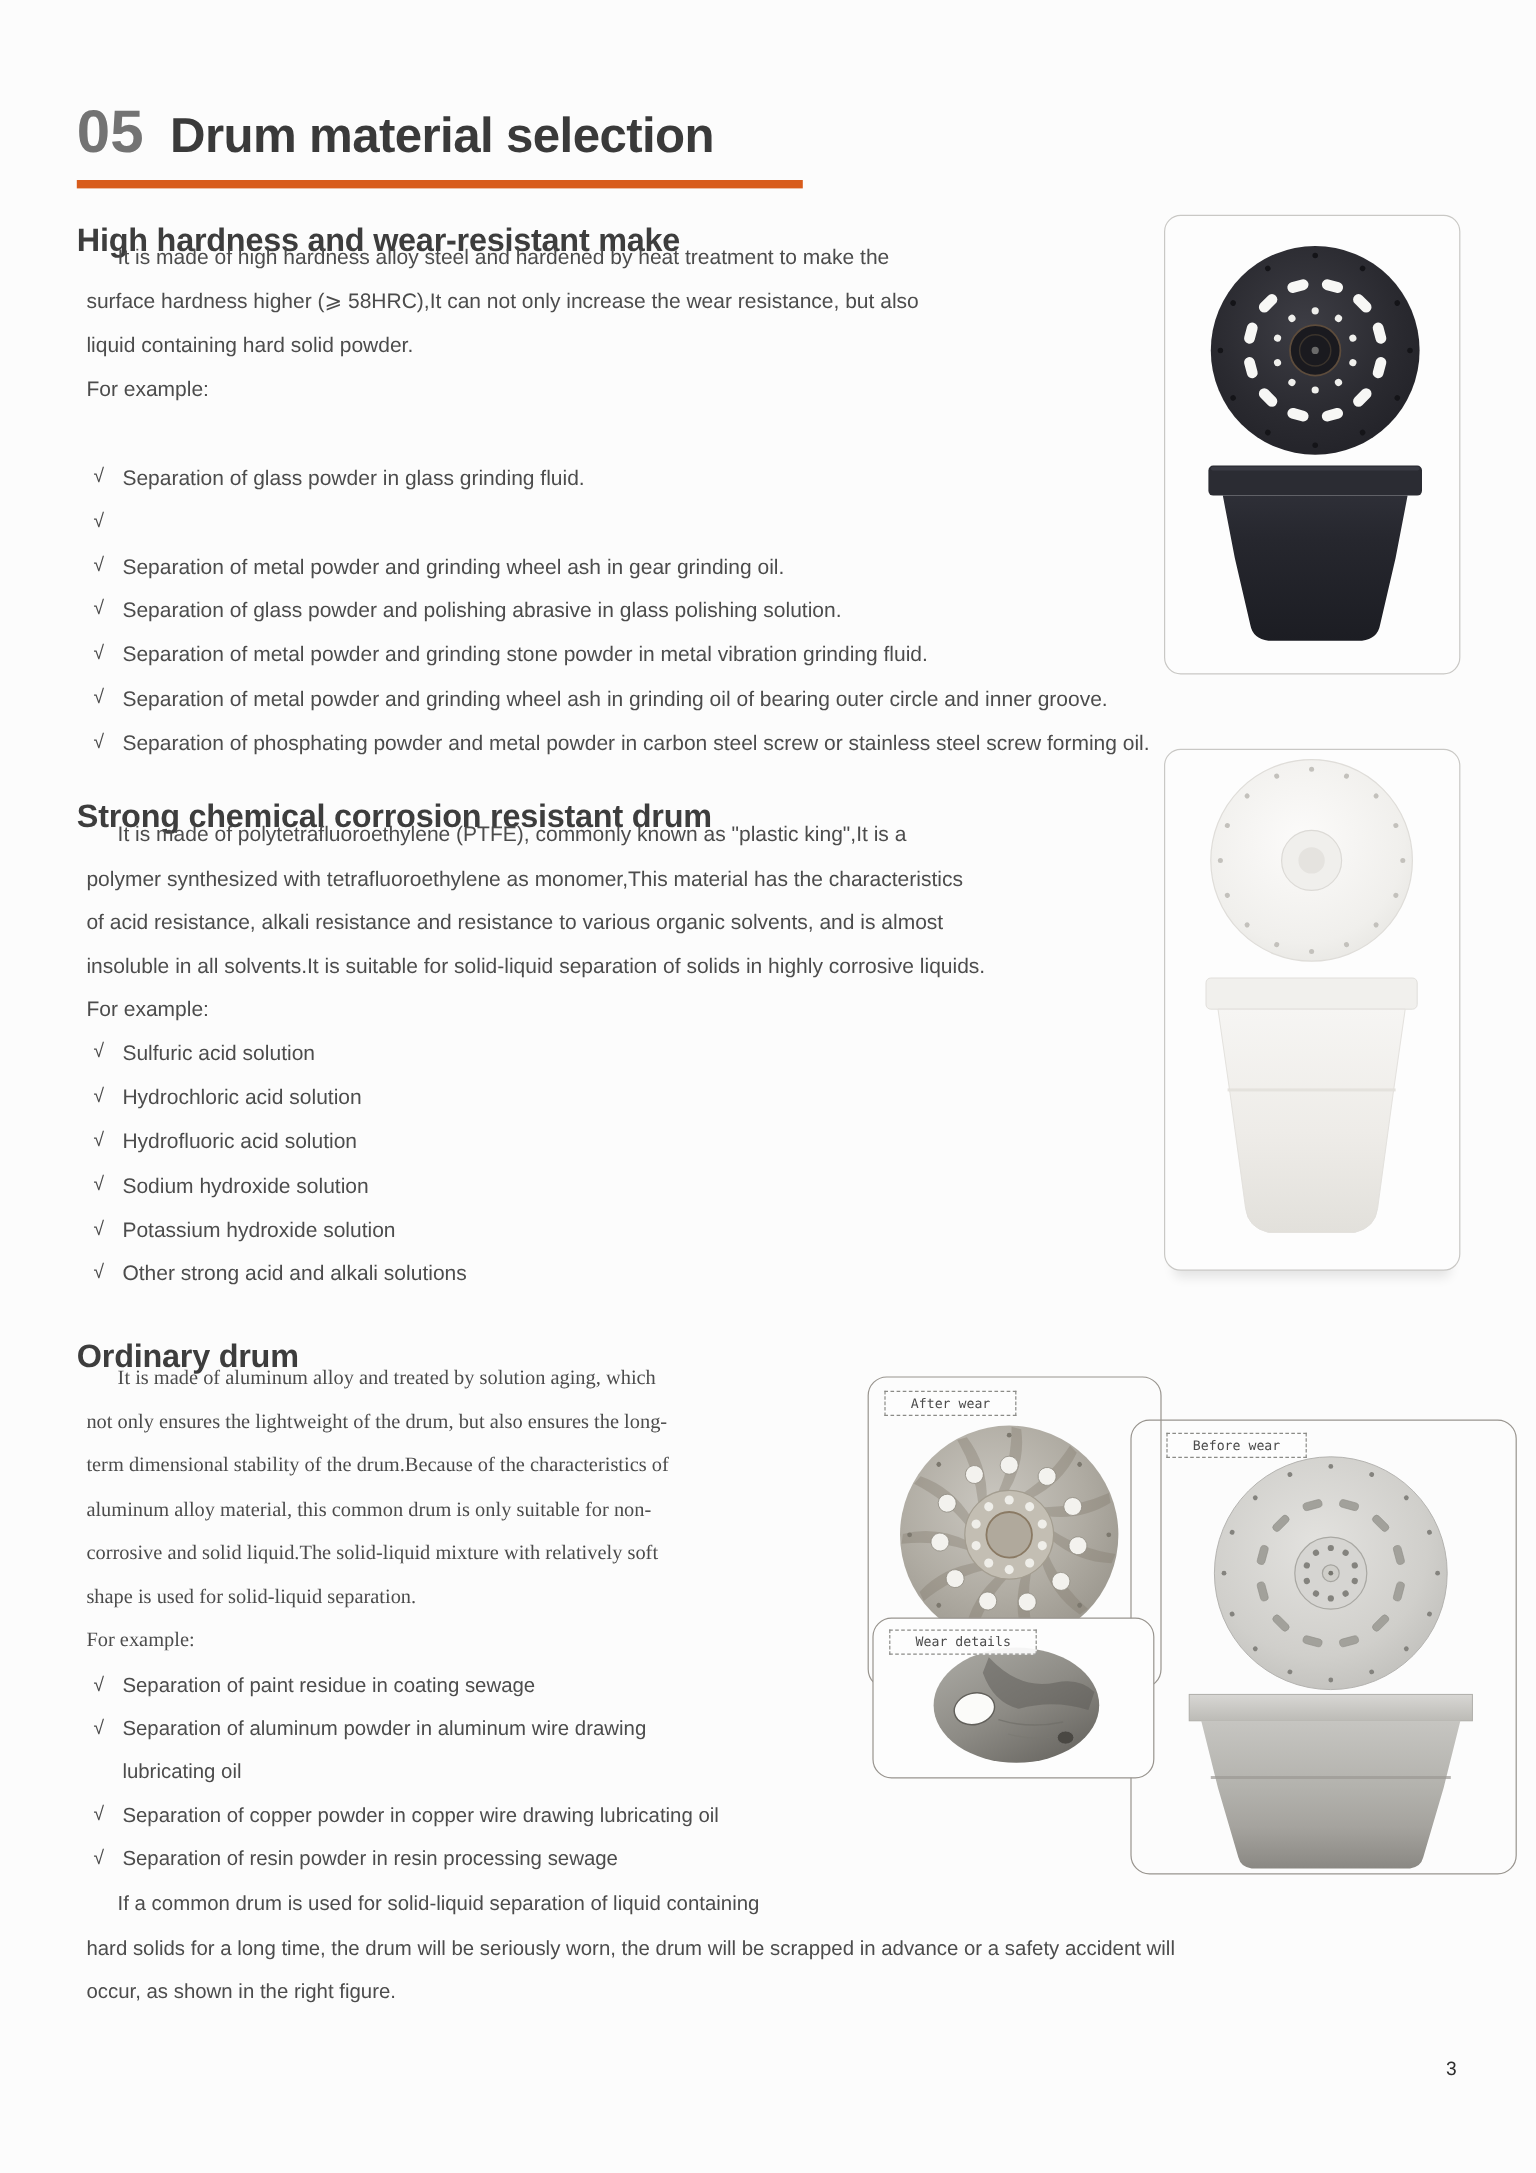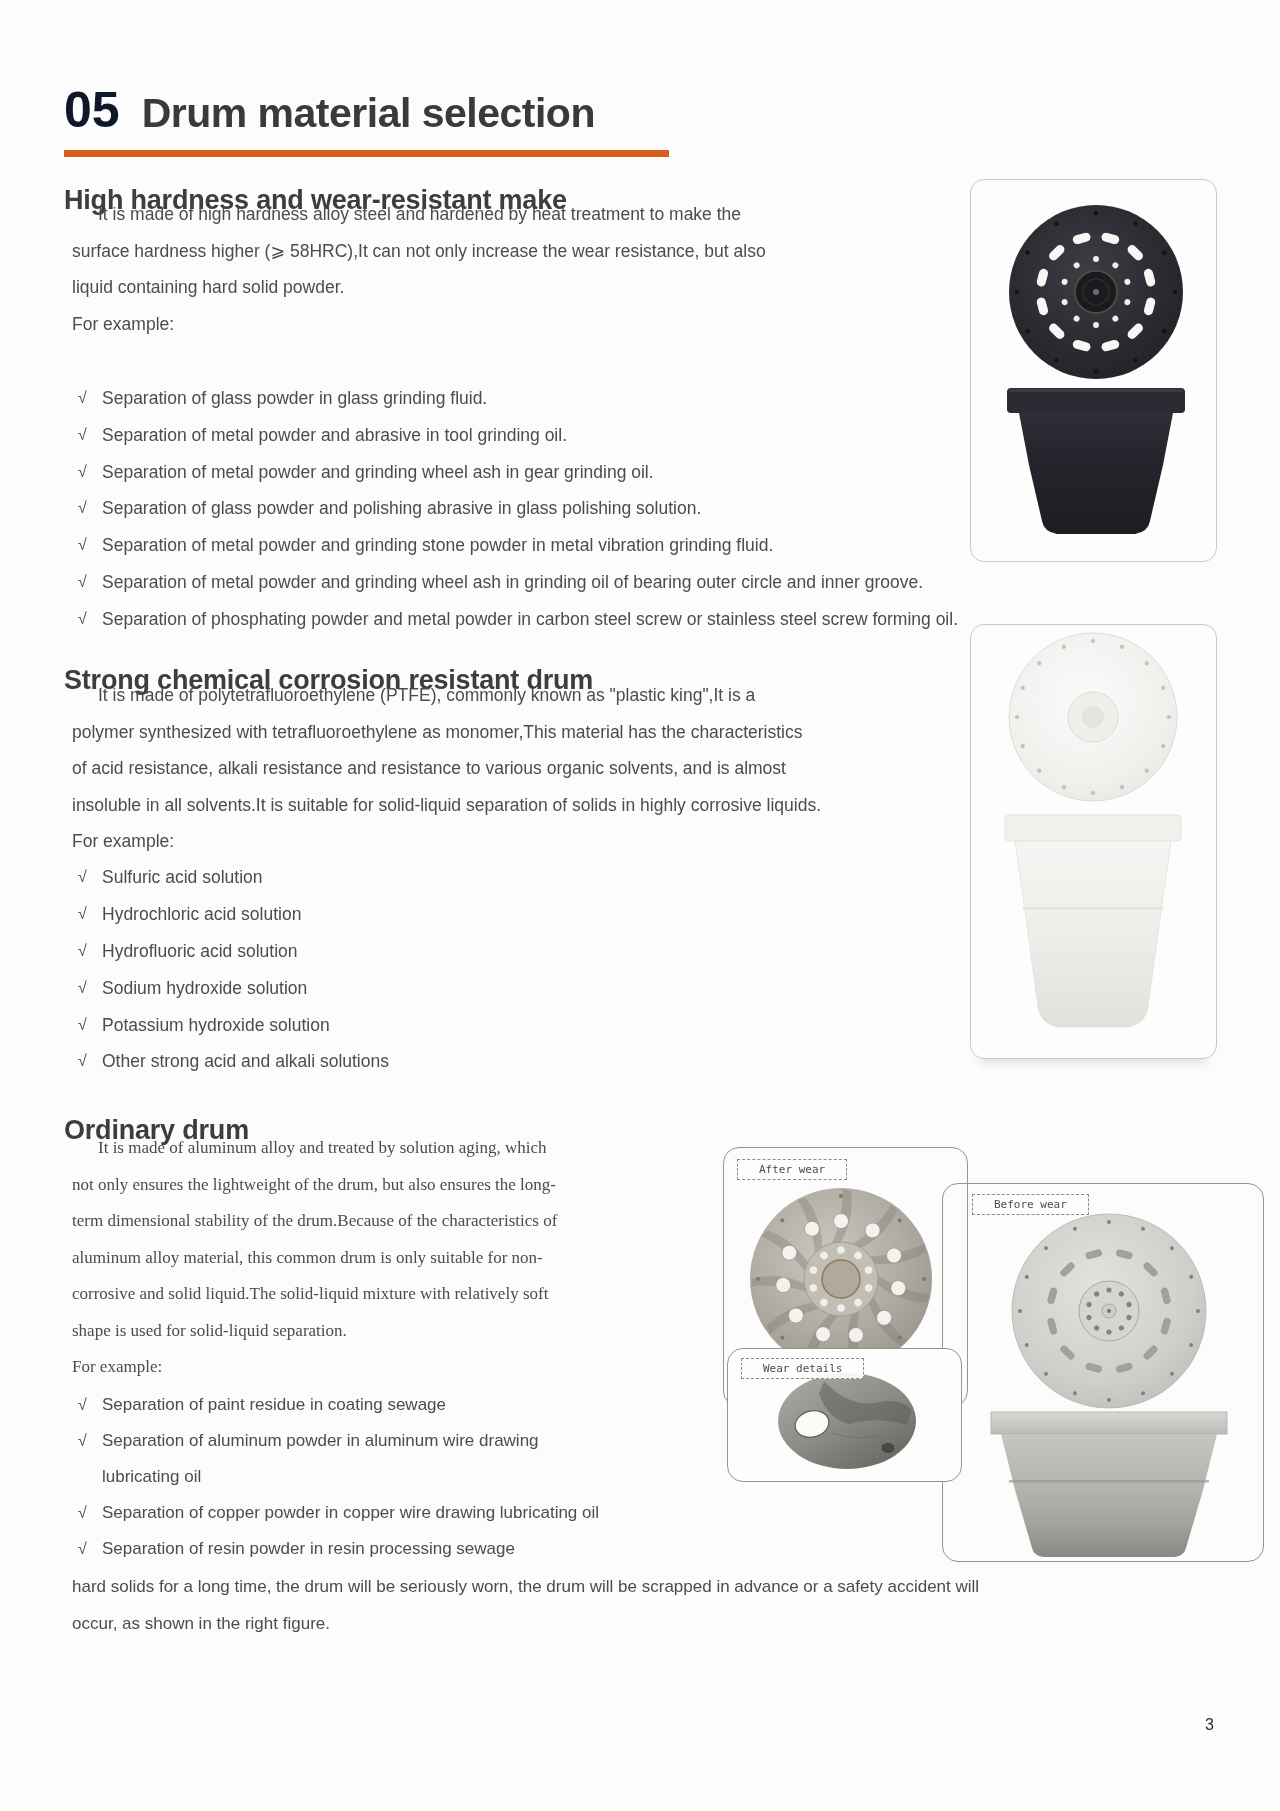--- a/index.html
+++ b/index.html
@@ -1,21 +1,21 @@
 <!DOCTYPE html>
 <html><head>
 <meta charset="utf-8">
 <style>
   html,body{margin:0;padding:0;background:#e8e8e8;}
   .page{position:relative;width:1280px;height:1811px;background:#fcfcfc;margin:0 auto;
         font-family:"Liberation Sans","DejaVu Sans",sans-serif;color:#4c4c4c;overflow:hidden;}
 
   
   .title-row{position:absolute;left:64px;top:70px;display:flex;align-items:baseline;gap:22px;}
-  .title-num{font-size:50px;font-weight:700;color:#0f172a;letter-spacing:0;}
+  .title-num{font-size:50px;font-weight:700;color:#737373;letter-spacing:0;}
   .title-text{font-size:41px;font-weight:700;color:#3a3a3a;letter-spacing:-0.5px;margin-top:20px;}
   .title-rule{position:absolute;left:64px;top:150px;width:605px;height:7px;background:#d85c1c;}
 
   
   .sec-heading{position:absolute;left:64px;font-size:27px;font-weight:700;color:#3d3d3d;white-space:nowrap;letter-spacing:-0.2px;}
   .para{position:absolute;left:72px;}
   .para .line{white-space:nowrap;font-size:17.5px;}
   .para .line.indent{padding-left:26px;}
   .list{position:absolute;left:72px;}
   .list .row{display:flex;white-space:nowrap;font-size:17.5px;}
@@ -72,21 +72,20 @@
     </div>
   <div class="list l1" style="top:380px;">
 
       <div class="row">
         <span class="check">√</span>
         <span>Separation of glass powder in glass grinding fluid.</span>
       </div>
 
       <div class="row">
         <span class="check">√</span>
-        <span>Separation of metal powder and abrasive in tool grinding oil.</span>
       </div>
 
       <div class="row">
         <span class="check">√</span>
         <span>Separation of metal powder and grinding wheel ash in gear grinding oil.</span>
       </div>
 
       <div class="row">
         <span class="check">√</span>
         <span>Separation of glass powder and polishing abrasive in glass polishing solution.</span>
@@ -183,20 +182,21 @@
         <span>Separation of copper powder in copper wire drawing lubricating oil</span>
       </div>
 
       <div class="row">
         <span class="check">√</span>
         <span>Separation of resin powder in resin processing sewage</span>
       </div>
     </div>
   <div class="para p4" style="top:1569px;">
 
+  <div class="line indent">If a common drum is used for solid-liquid separation of liquid containing</div>
       <div class="line">hard solids for a long time, the drum will be seriously worn, the drum will be scrapped in advance or a safety accident will</div>
       <div class="line">occur, as shown in the right figure.</div>
     </div>
 
   <div class="photo-card card-hardness">
     <svg width="245" height="381" viewBox="0 0 245 381">
       <defs>
         <radialGradient id="bdisc" cx="45%" cy="38%" r="68%">
           <stop offset="0%" stop-color="#3d3d44"></stop>
             <stop offset="65%" stop-color="#2a2a30"></stop>

